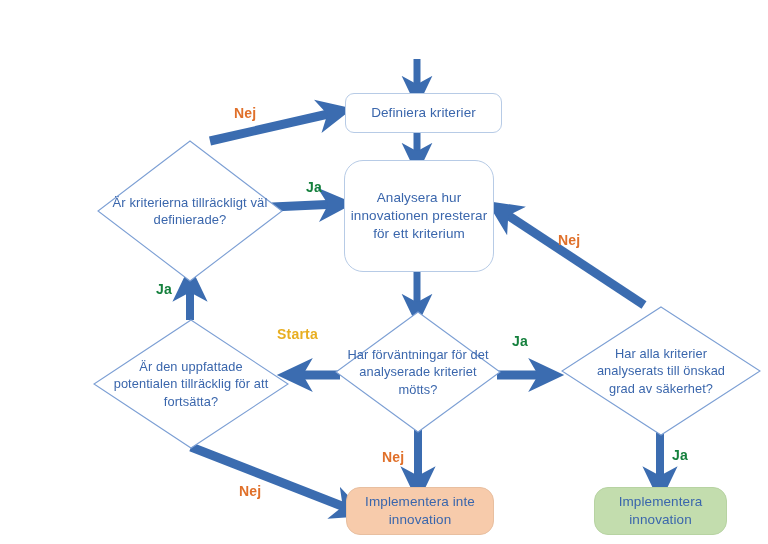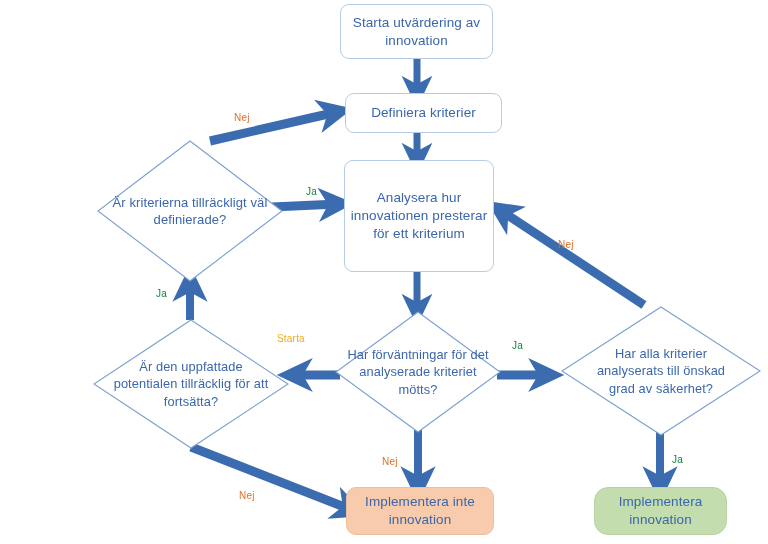--- a/index.html
+++ b/index.html
@@ -70,25 +70,24 @@
     text-align: center;
     color: #3a66ac;
     font-size: 13.5px;
     line-height: 1.34;
     letter-spacing: 0.1px;
     padding: 0 6px;
     box-sizing: border-box;
   }
   .elabel {
     position: absolute;
-    font-size: 10px;
-    font-weight: 400;
+    font-size: 14px;
+    font-weight: 700;
     white-space: nowrap;
     letter-spacing: 0.2px;
-    margin-top: 7px;
   }
   .elabel.nej { color: #e0702a; }
   .elabel.ja { color: #15803d; }
   .elabel.oklart { color: #e8ae21; }
 </style>
 </head>
 <body>
 
 <div id="canvas">
 
@@ -120,33 +119,30 @@
 
     <line x1="190" y1="320" x2="190" y2="281" stroke="#3b6cb0" stroke-width="8" marker-end="url(#ah)"></line>
 
     <line x1="191" y1="447" x2="352" y2="510" stroke="#3b6cb0" stroke-width="9" marker-end="url(#ahbig)"></line>
 
     <line x1="644" y1="305" x2="500" y2="210" stroke="#3b6cb0" stroke-width="9" marker-end="url(#ahbig)"></line>
 
     <line x1="660" y1="430" x2="660" y2="487" stroke="#3b6cb0" stroke-width="8" marker-end="url(#ah)"></line>
   </svg>
 
-  <div class="node rrect" style="left:340px; top:4px; width:153px; height:55px;">
-    <span>Starta utvärdering av innovation</span>
-  </div>
 
   <div class="node rrect" style="left:345px; top:93px; width:157px; height:40px;">
     <span>Definiera kriterier</span>
   </div>
 
-  <div class="node rrect" style="left:344px; top:160px; width:150px; height:112px;">
+  <div class="node rrect" style="left:344px; top:160px; width:150px; height:112px;border-radius:19px;">
     <span>Analysera hur innovationen presterar för ett kriterium</span>
   </div>
 
-  <div class="node rrect peach" style="left:346px; top:487px; width:148px; height:48px;">
+  <div class="node rrect peach" style="left:346px; top:487px; width:148px; height:48px;border-radius:14px;">
     <span>Implementera inte innovation</span>
   </div>
 
   <div class="node rrect green" style="left:594px; top:487px; width:133px; height:48px;">
     <span>Implementera innovation</span>
   </div>
 
   <div class="diamond-wrap" style="left:97px; top:140px; width:186px; height:142px;">
     <svg width="186" height="142" viewBox="0 0 186 142">
       <polygon points="93,1 185,71 93,141 1,71" fill="#ffffff" stroke="#7c9fd4" stroke-width="1.1"></polygon>

